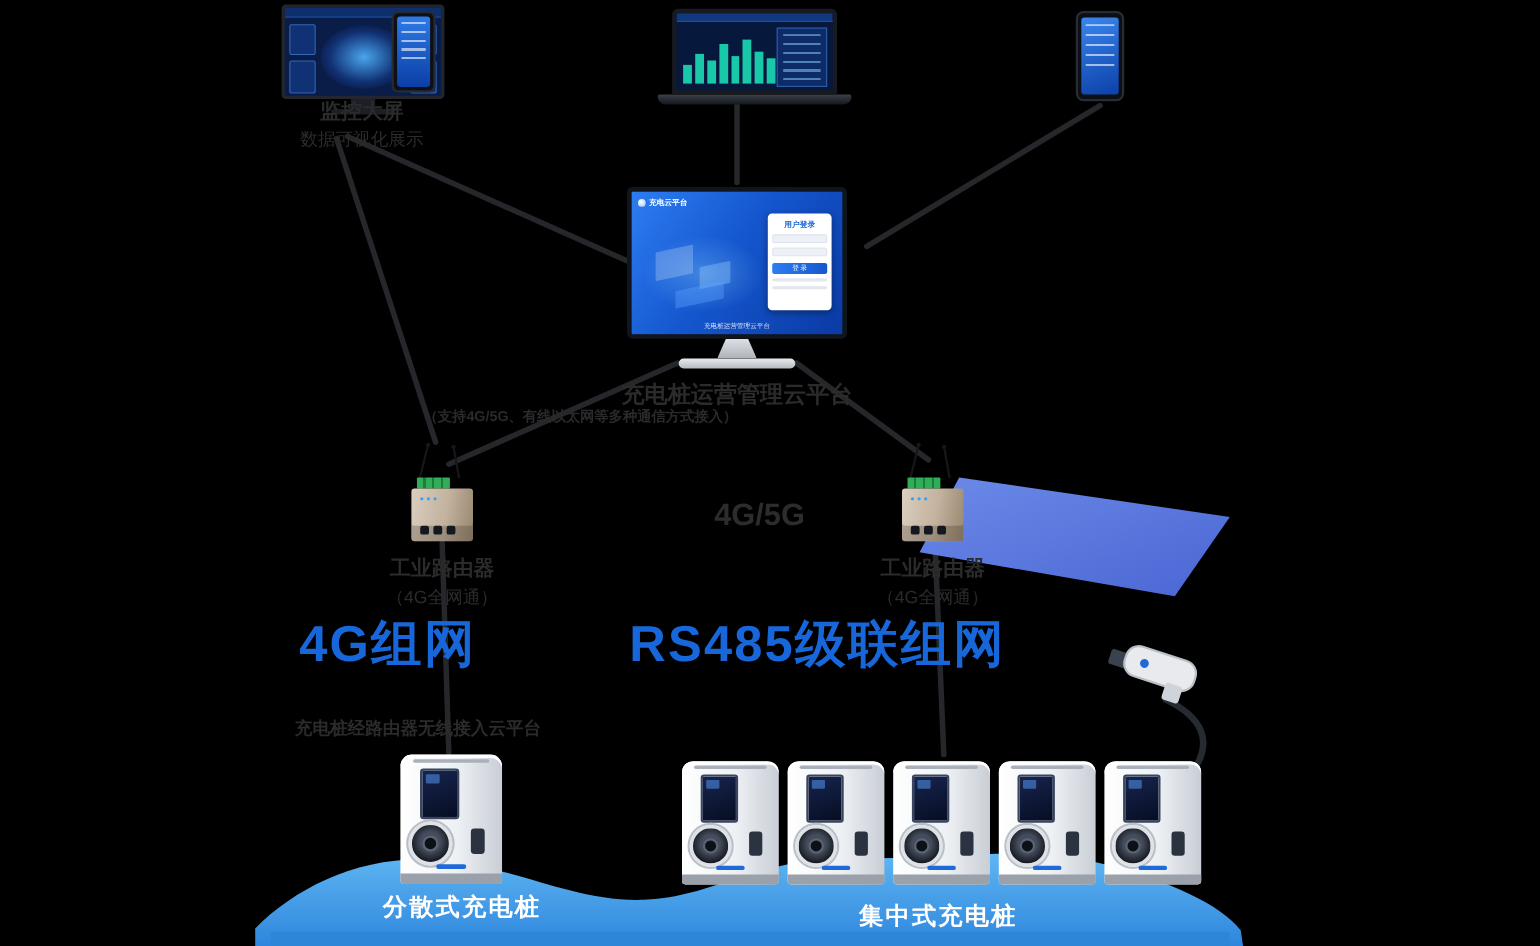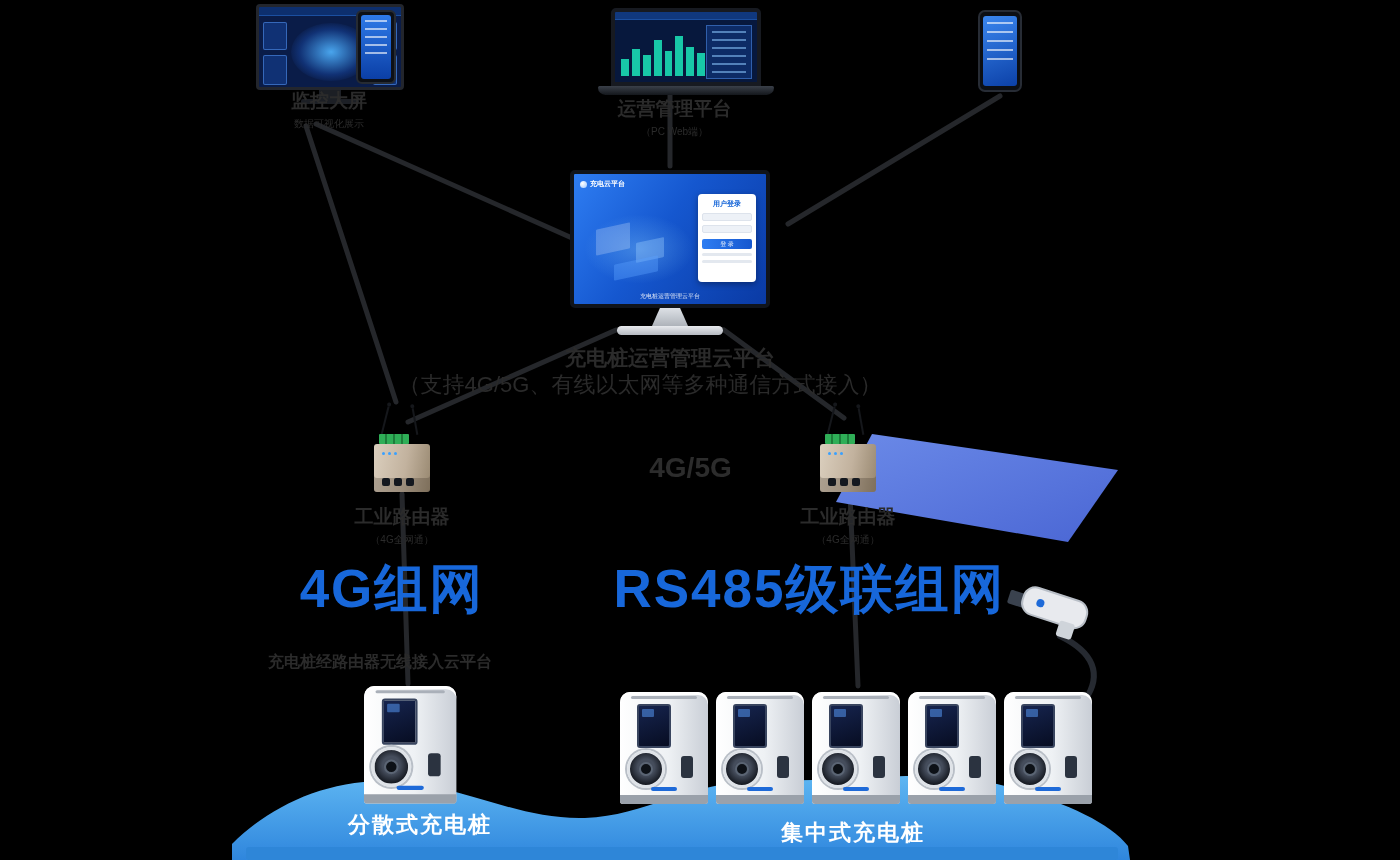--- a/index.html
+++ b/index.html
@@ -42,27 +42,27 @@
 
   
   #phone-lg { left:978px; top:10px; width:44px; height:82px; background:#0c0f15; border:2px solid #272c35; border-radius:7px; }
   #phone-lg .ph2-screen { position:absolute; inset:4px 3px; border-radius:3px; background:linear-gradient(160deg,#3a86ee,#0c41a8); overflow:hidden; }
   #phone-lg .ph2-screen::after { content:''; position:absolute; left:4px; right:4px; top:6px; height:44px;
       background:repeating-linear-gradient(180deg, rgba(255,255,255,.6) 0 2px, transparent 2px 9px); }
 
   
   .lbl { position:absolute; text-align:center; color:#2b2b2b; z-index:2; }
   .lbl .l1 { font-size:19px; font-weight:bold; display:block; }
-  .lbl .l2 { font-size:10px; margin-top:3px; display:block; }
+  .lbl .l2 { font-size:16px; margin-top:3px; display:block; }
   #lbl-bigscreen { left:244px; top:88px; width:170px; }
   #lbl-laptop    { left:582px; top:96px;  width:185px; }
   #lbl-phone     { left:948px; top:100px; width:105px; }
   #lbl-platform      { left:545px; top:344px; width:250px; }
   #lbl-platform .l1  { font-size:21px; }
-  #lbl-platform-sub  { left:385px; top:370px; width:510px; font-size:22px; font-weight:normal; color:#2a2a2a; text-align:center; position:absolute; z-index:2; }
+  #lbl-platform-sub  { left:385px; top:370px; width:510px; font-size:13px; font-weight:bold; color:#2a2a2a; text-align:left; position:absolute; z-index:2; }
   #lbl-router-left  { left:332px; top:504px; width:140px; }
   #lbl-router-right { left:778px; top:504px; width:140px; }
   #lbl-link { left:628px; top:452px; width:125px; font-size:28px; font-weight:bold; color:#2c2c2c; text-align:center; position:absolute; z-index:2; }
 
   
   #platform { left:570px; top:170px; width:200px; }
   .pm-screen { width:200px; height:138px; background:#0e1218; border:4px solid #10141b; border-radius:5px; position:relative; overflow:hidden; }
   .pm-bg { position:absolute; inset:0; background:linear-gradient(125deg,#2e7df2 0%,#1557cf 45%,#0a3aa4 100%); }
   .pm-brand { position:absolute; left:6px; top:5px; display:flex; align-items:center; gap:3px; color:#fff; font-size:7px; font-weight:bold; }
   .pm-dot { width:7px; height:7px; border-radius:50%; background:radial-gradient(circle at 35% 35%, #ffffff, #9cc6ff); }
@@ -92,21 +92,21 @@
              background:linear-gradient(100deg,#dbcfbe 0%,#c2b29e 55%,#97876f 100%);
              box-shadow:inset 0 -14px 0 rgba(60,50,40,.28); }
   .rt-leds { position:absolute; left:8px; top:8px; display:flex; gap:3px; }
   .rt-leds i { width:3px; height:3px; background:#39a0ff; border-radius:50%; }
   .rt-ports { position:absolute; left:8px; bottom:6px; display:flex; gap:4px; }
   .rt-ports i { width:8px; height:8px; background:#14181f; border-radius:2px; }
   #router-left { left:372px; top:406px; }
   #router-right { left:818px; top:406px; }
 
   
-  .mode-title { position:absolute; z-index:2; font-weight:bold; color:#1767da; text-align:center; letter-spacing:2px; font-size:53px; line-height:1; }
+  .mode-title { position:absolute; z-index:2; font-weight:bold; color:#1767da; text-align:left; letter-spacing:2px; font-size:46px; line-height:1; }
   #mode-left-title  { left:272px; top:562px; width:240px; }
   #mode-right-title { left:572px; top:562px; width:475px; }
   .mode-desc { position:absolute; z-index:2; color:#2b2b2b; font-weight:bold; text-align:left; }
   #mode-left-desc  { left:268px; top:652px; width:255px; font-size:16px; }
   #mode-right-desc { left:578px; top:654px; width:520px; font-size:18px; }
 
   
   .pile { position:relative; width:88px; height:112px; }
   .pile .shell { position:absolute; inset:0; border-radius:10px 10px 3px 3px;
                  background:linear-gradient(90deg,#ffffff 0%,#eef1f4 55%,#c9ced6 100%);
@@ -205,24 +205,20 @@
           <i></i>
           <i></i>
           <i></i>
           <i></i>
           <i></i>
           <i></i>
         </div>
       <div class="lt-side"></div>
     </div>
     <div class="lt-base"></div>
-  </div>
-  <div class="lbl" id="lbl-laptop">
-    <span class="l1">运营管理平台</span>
-    <span class="l2">（PC Web端）</span>
   </div>
 
   <div class="dev" id="phone-lg">
     <div class="ph2-screen"></div>
   </div>
 
   <div class="dev" id="platform">
     <div class="pm-screen">
       <div class="pm-bg"></div>
       <div class="pm-glow"></div>

